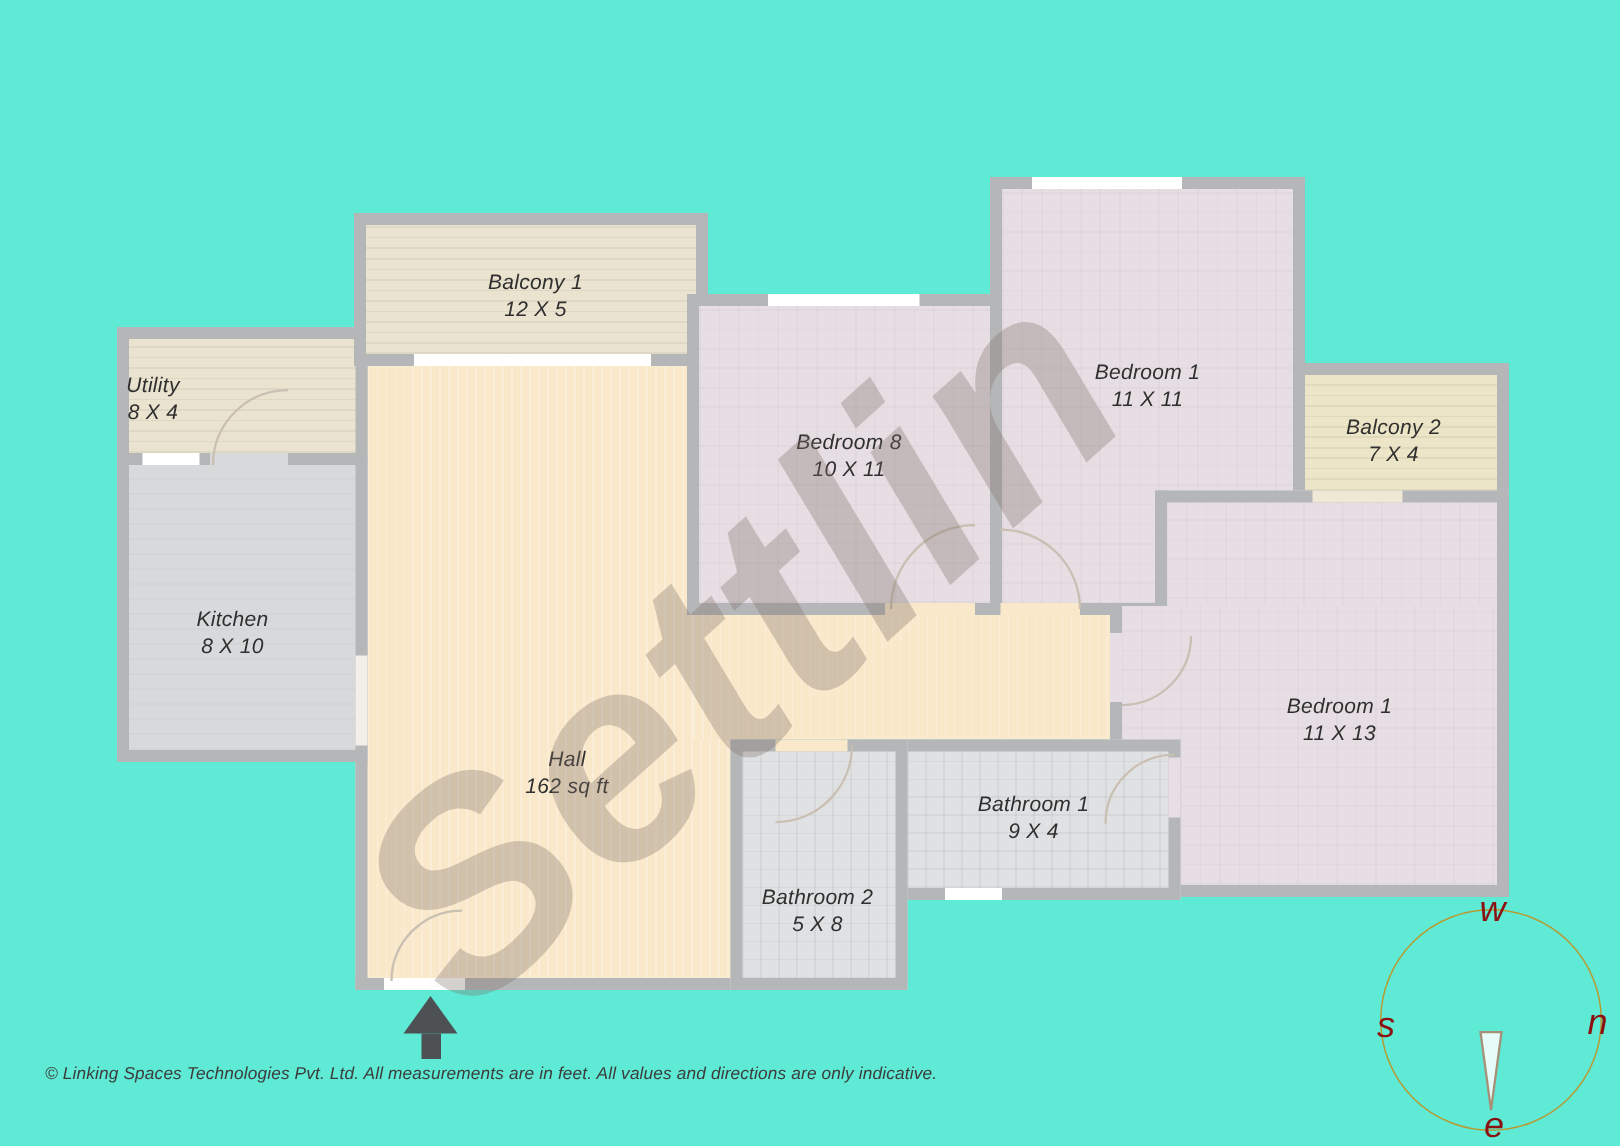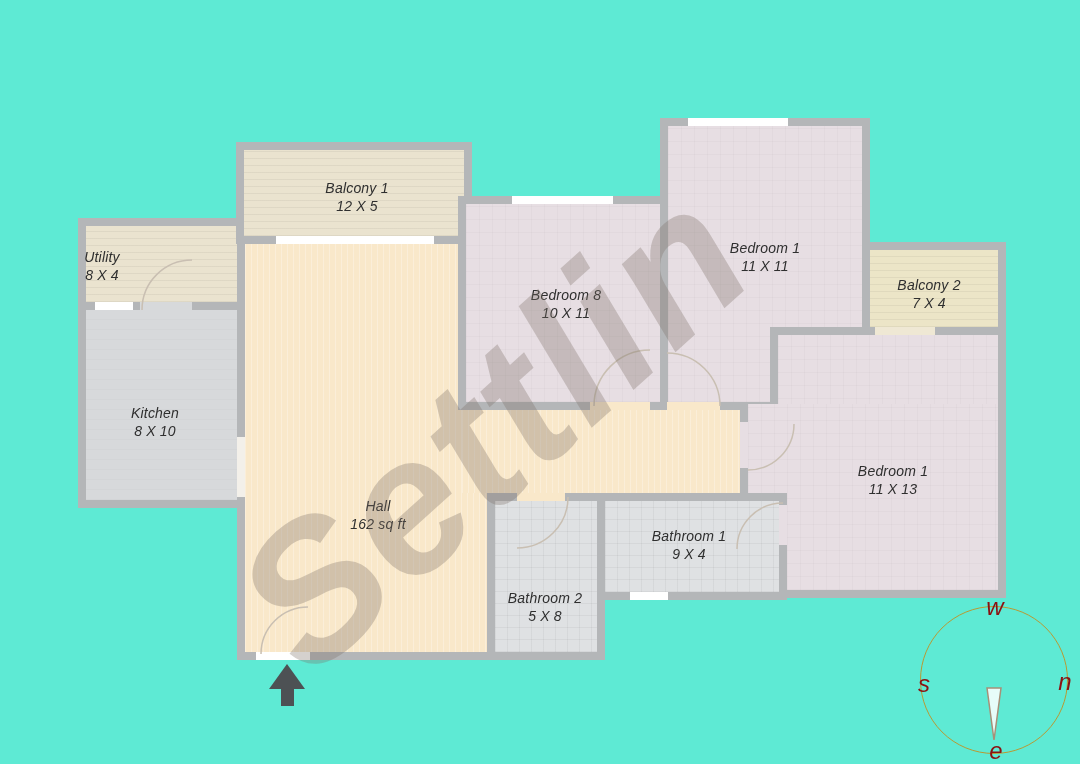--- a/index.html
+++ b/index.html
@@ -149,14 +149,15 @@
     <div class="ring"></div>
     <svg width="164" height="164" viewBox="0 0 164 164">
       <polygon points="75,90 89,90 82,142" fill="rgba(255,255,255,0.85)" stroke="#a79078" stroke-width="1.5"></polygon>
     </svg>
     <span class="pt" style="left:83px;top:9px;">w</span>
     <span class="pt" style="left:12px;top:86px;">s</span>
     <span class="pt" style="left:153px;top:84px;">n</span>
     <span class="pt" style="left:84px;top:153px;">e</span>
   </div>
 
+  <div id="footer-note">© Linking Spaces Technologies Pvt. Ltd. All measurements are in feet. All values and directions are only indicative.</div>
 
 </div>
 
 </body></html>

